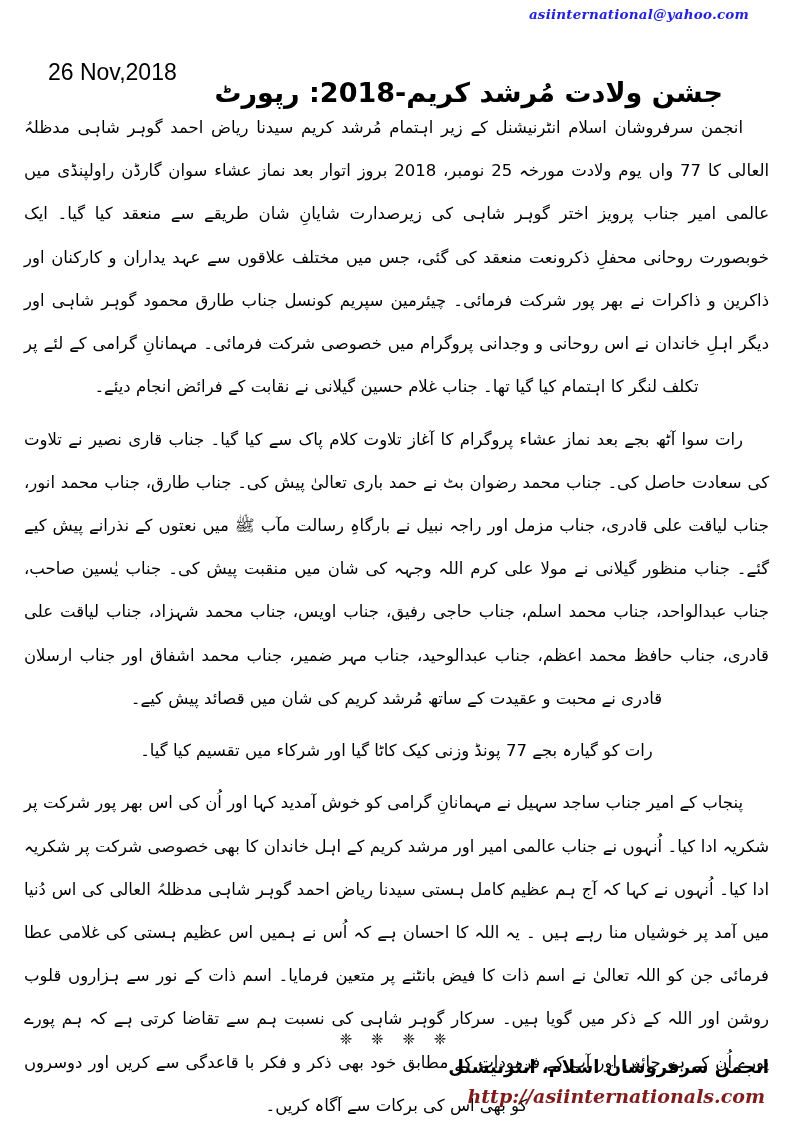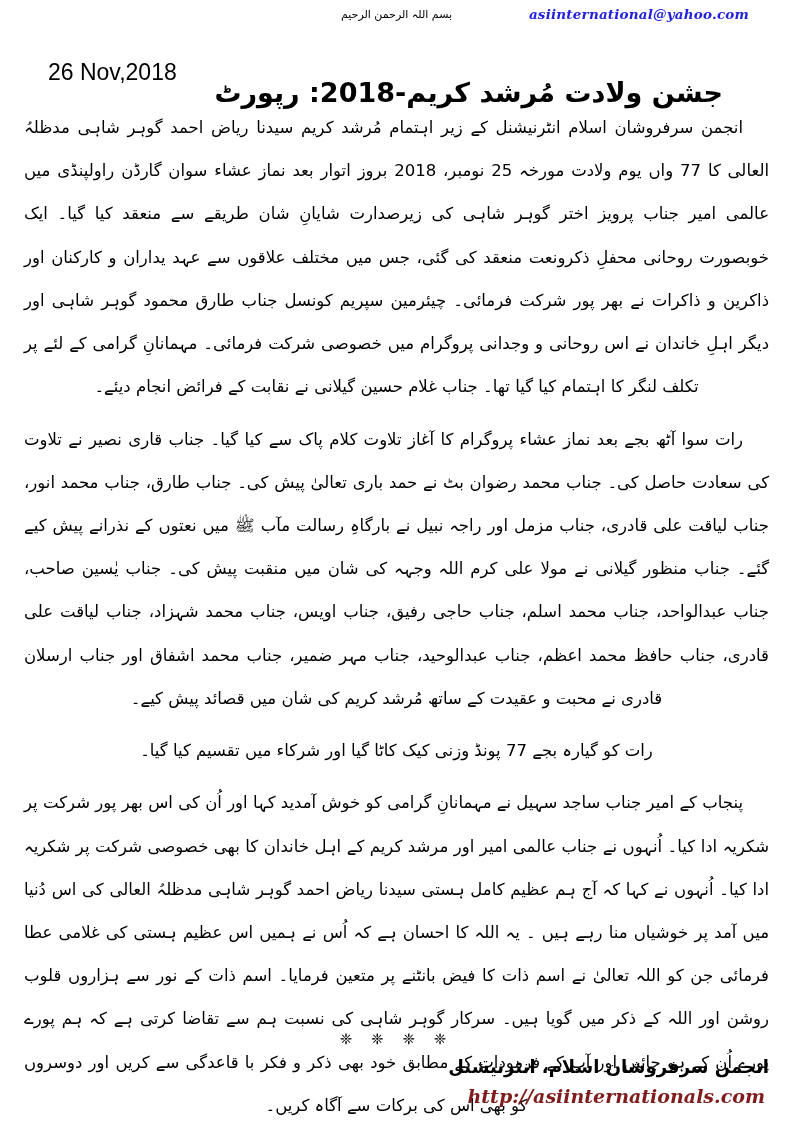--- a/index.html
+++ b/index.html
@@ -170,21 +170,20 @@
     white-space: nowrap;
   }
 </style>
 </head>
 <body>
 
 <div class="page">
 
   <div class="header-row">
     <div class="top-email">asiinternational@yahoo.com</div>
-    <div class="bismillah">بسم اللہ الرحمن الرحیم</div>
   </div>
 
   <div class="title-row">
     <div class="doc-date">26  Nov,2018</div>
     <div class="doc-title">جشن ولادت مُرشد کریم-2018: رپورٹ</div>
   </div>
 
   <div class="body-wrap">
 
     <p class="para">انجمن سرفروشان اسلام انٹرنیشنل کے زیر اہتمام  مُرشد کریم سیدنا ریاض احمد گوہر شاہی مدظلہُ العالی کا  77 واں  یوم ولادت مورخہ  25  نومبر، 2018 بروز اتوار بعد نماز عشاء  سوان گارڈن راولپنڈی میں عالمی امیر جناب پرویز اختر گوہر شاہی کی زیرصدارت شایانِ شان طریقے سے منعقد کیا گیا۔ ایک خوبصورت روحانی محفلِ ذکرونعت منعقد کی گئی،  جس میں مختلف علاقوں سے عہد یداران و کارکنان اور ذاکرین و ذاکرات نے بھر پور شرکت فرمائی۔ چیئرمین سپریم کونسل جناب طارق محمود گوہر شاہی اور دیگر اہلِ خاندان نے اس روحانی و وجدانی پروگرام میں خصوصی شرکت فرمائی۔ مہمانانِ گرامی کے لئے پر تکلف لنگر کا اہتمام کیا گیا تھا۔ جناب غلام حسین گیلانی نے نقابت کے فرائض انجام دیئے۔</p>

